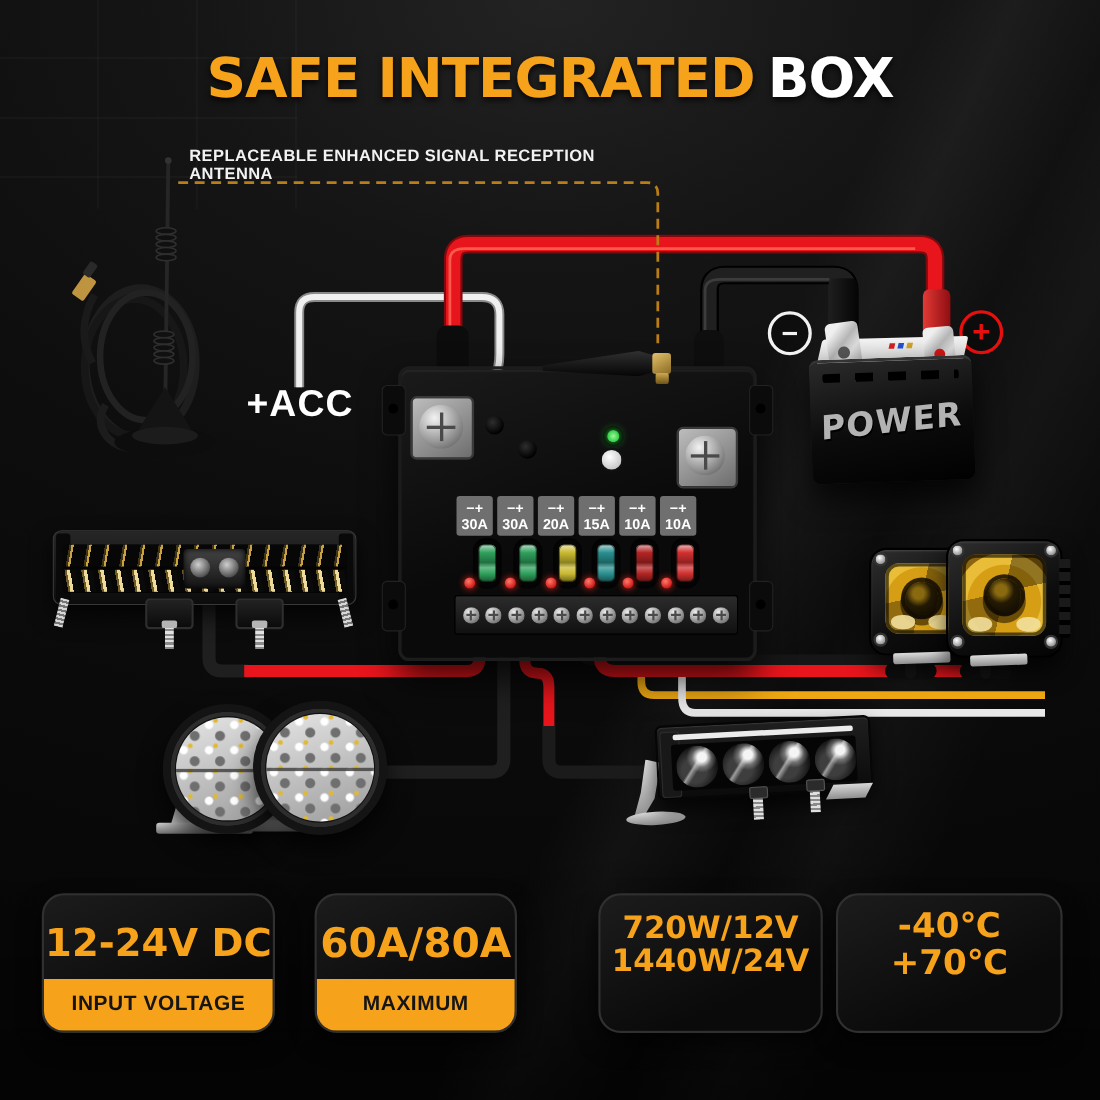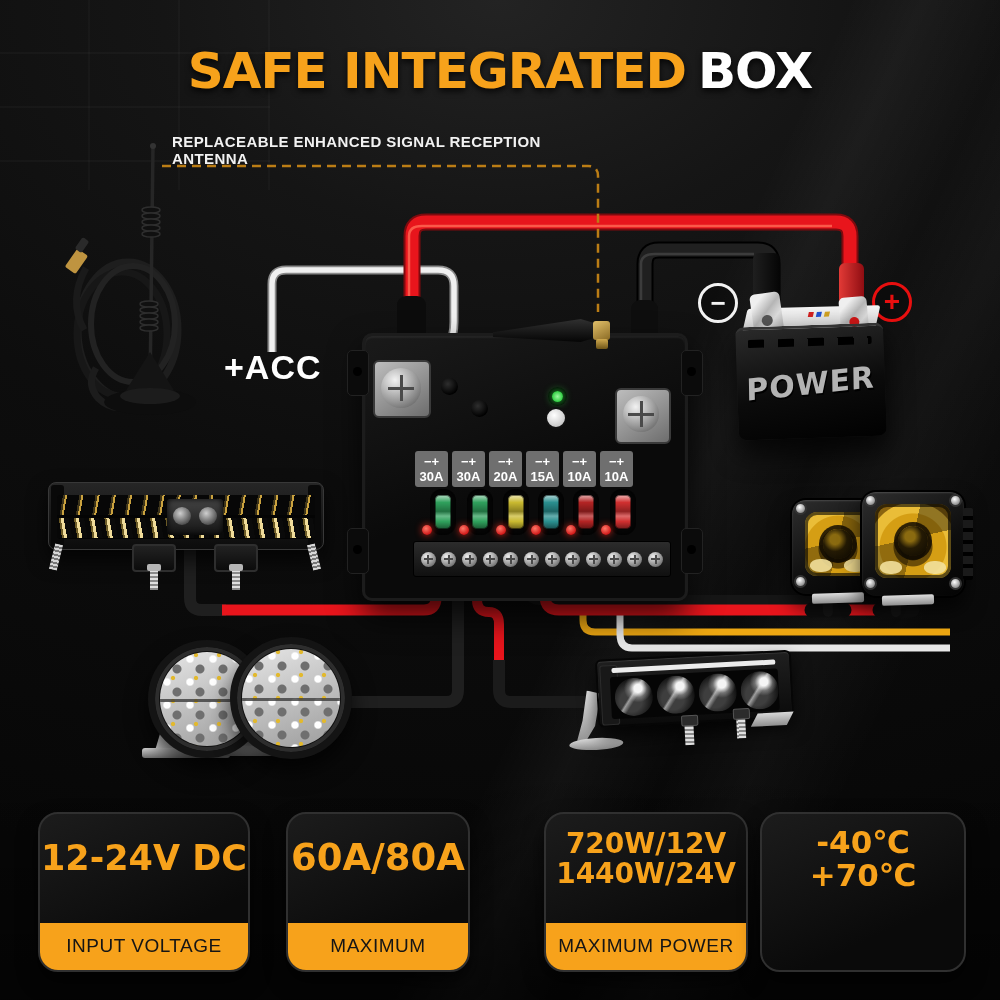--- a/index.html
+++ b/index.html
@@ -191,32 +191,32 @@
     background:linear-gradient(#eeeeee,#969696);clip-path:polygon(34% 0,72% 8%,52% 72%,26% 100%,0 100%,18% 60%);}
   .mb-base{position:absolute;left:-8px;top:88px;width:54px;height:12px;border-radius:50%;
     background:linear-gradient(#dcdcdc,#8b8b8b);}
   .mb-bolt{position:absolute;width:9px;height:22px;top:78px;
     background:repeating-linear-gradient(180deg,#e0e0e0 0 2px,#8a8a8a 2px 4px);}
   .mb-bolt::before{content:"";position:absolute;left:-3px;top:-8px;width:15px;height:9px;background:#2b2b2b;border:1px solid #555;border-radius:2px;}
   .mb-bt1{left:108px}.mb-bt2{left:160px;top:74px}
   .mb-rfoot{position:absolute;right:2px;top:60px;width:36px;height:13px;background:linear-gradient(#d8d8d8,#8f8f8f);transform:skewX(-30deg);}
 
   
-  .spec-card{position:absolute;top:812px;height:160px;z-index:3;border-radius:20px;overflow:hidden;
+  .spec-card{position:absolute;top:812px;height:127px;z-index:3;border-radius:20px;overflow:hidden;
     border:2px solid #303030;background:linear-gradient(155deg,#1c1c1c,#0a0a0a 70%);
     box-sizing:border-box;box-shadow:0 10px 20px rgba(0,0,0,.6);}
   .s1{left:38px;width:212px}.s2{left:286px;width:184px}.s3{left:544px;width:204px}.s4{left:760px;width:206px}
   .spec-value{height:89px;display:flex;flex-direction:column;align-items:center;justify-content:center;
     color:#F7A21B;font-weight:900;line-height:1.04;
     font-family:"DejaVu Sans","Liberation Sans",sans-serif;}
   .s1 .spec-value{font-size:35px}.s2 .spec-value{font-size:37px}
   .s3 .spec-value{font-size:28px}.s4 .spec-value{font-size:31px}
   .spec-band{position:absolute;left:0;right:0;bottom:0;height:47px;background:#F7A21B;
     display:flex;flex-direction:column;align-items:center;justify-content:center;
-    color:#151515;font-weight:400;line-height:1.1;}
+    color:#151515;font-weight:700;line-height:1.1;}
   .s1 .spec-band,.s2 .spec-band,.s3 .spec-band{font-size:19px;letter-spacing:.5px;}
   .s4 .spec-band{font-size:17px;letter-spacing:.3px;}
 </style>
 </head>
 <body>
 
 <div class="stage">
   <div class="streaks"></div>
   <div class="bricks"></div>
   <div class="floor"></div>
@@ -481,23 +481,20 @@
     </div>
     <div class="spec-band">
       <span>MAXIMUM</span>
     </div>
   </div>
   <div class="spec-card s3">
     <div class="spec-value">
       <span>720W/12V</span>
       <span>1440W/24V</span>
     </div>
-    <div class="spec-band">
-      <span>MAXIMUM POWER</span>
-    </div>
   </div>
   <div class="spec-card s4">
     <div class="spec-value">
       <span>-40℃</span>
       <span>+70℃</span>
     </div>
   </div>
 </div>
 
 </body></html>

